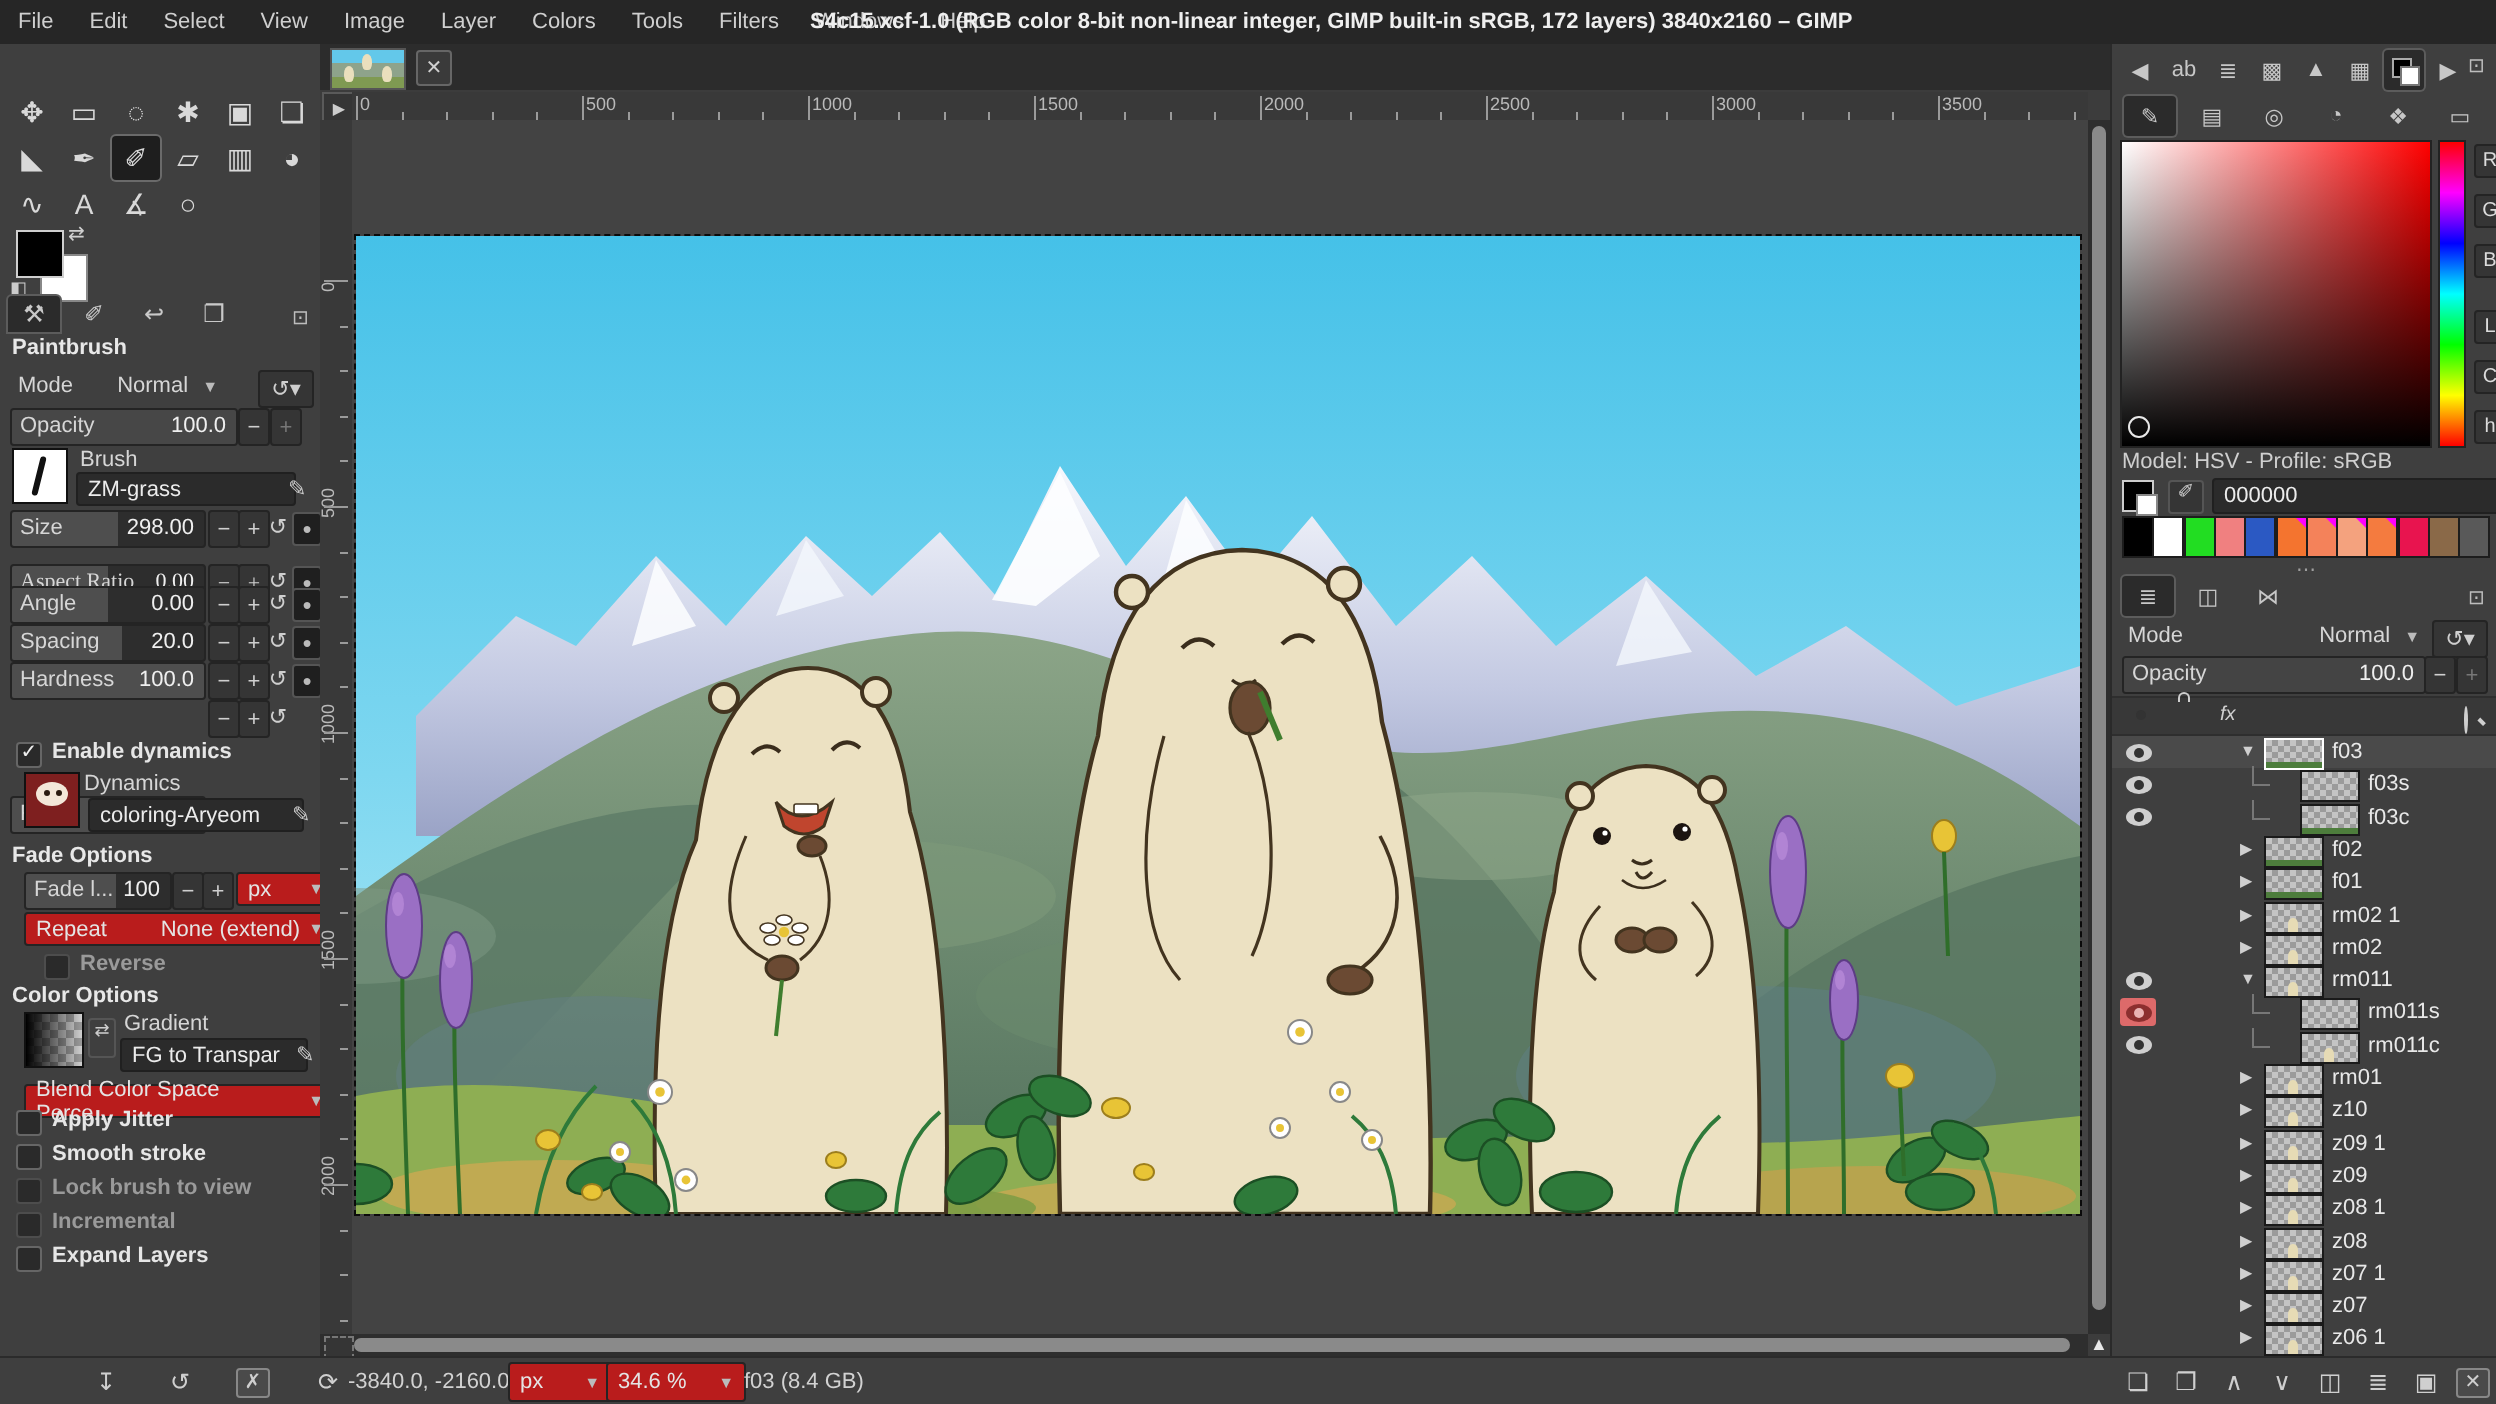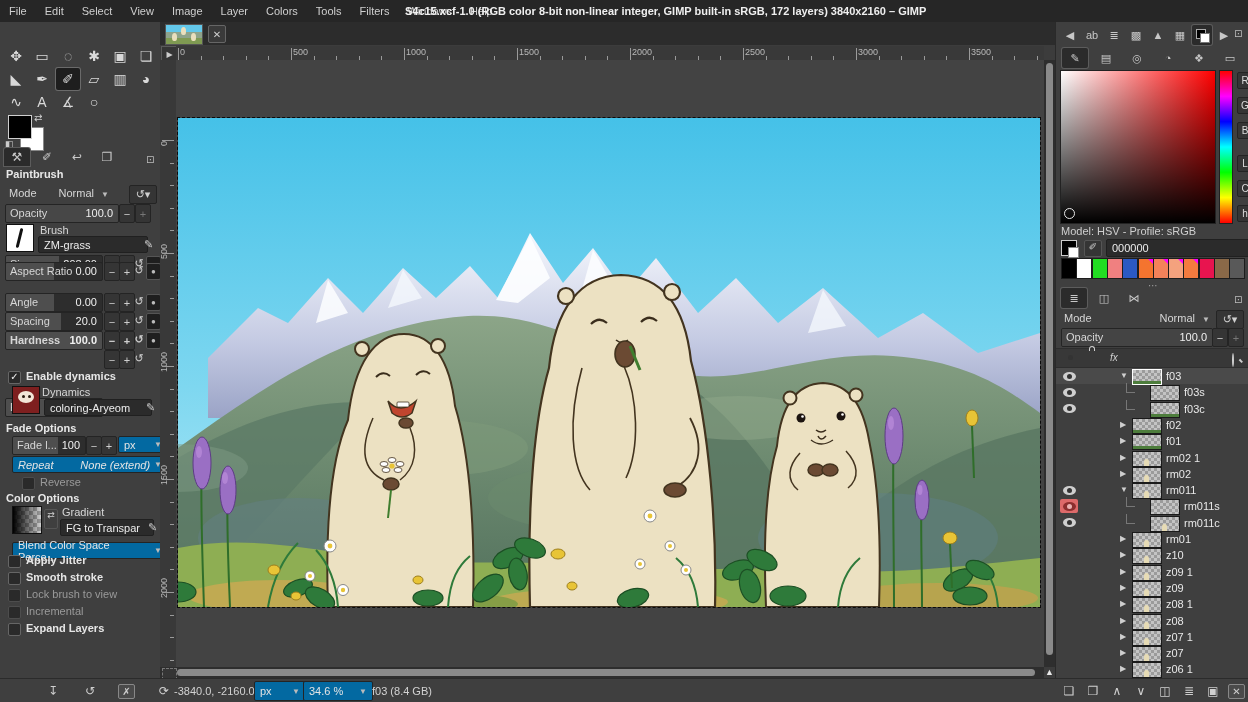--- a/index.html
+++ b/index.html
@@ -35,30 +35,30 @@
   .opt-label{position:absolute;left:4px;top:2px;color:#d6d6d6;}
   .spinscale{position:absolute;left:0;top:0;width:112px;height:17px;background:#2d2d2d;border:1px solid #242424;
        border-radius:2px;overflow:hidden;}
   .spinscale .fill{position:absolute;left:0;top:0;bottom:0;background:#4e4e4e;}
   .spinscale .lab{position:absolute;left:4px;top:2px;}
   .spinscale .val{position:absolute;right:5px;top:2px;color:#efefef;}
   .mini-btn{position:absolute;top:0;width:14px;height:17px;background:#353535;border:1px solid #242424;
        border-radius:2px;display:flex;align-items:center;justify-content:center;color:#cfcfcf;font-size:11px;}
   .link-box{position:absolute;top:1px;width:13px;height:15px;background:#1f1f1f;border:1px solid #555;border-radius:2px;
        display:flex;align-items:center;justify-content:center;font-size:8px;color:#bbb;}
-  .dropdown{background:#0369a1;border:1px solid #242424;border-radius:2px;color:#e4e4e4;
+  .dropdown{background:#b91c1c;border:1px solid #242424;border-radius:2px;color:#e4e4e4;
        display:flex;align-items:center;justify-content:space-between;padding:0 5px;}
   .dd-arrow{font-size:8px;color:#bbb;margin-left:4px;}
   .entry{background:#2b2b2b;border:1px solid #202020;border-radius:2px;color:#ececec;display:flex;align-items:center;padding:0 5px;}
   .edit-ic{color:#c9c9c9;font-size:11px;}
   .chk{position:absolute;left:0;top:1px;width:11px;height:11px;background:#2a2a2a;border:1px solid #666;border-radius:2px;
        color:#efefef;font-size:10px;line-height:10px;text-align:center;}
   .chk.on::after{content:"✓";}
   .chk-label{position:absolute;left:18px;top:0;font-weight:bold;color:#e6e6e6;}
-  .chk-row.dim .chk-label{color:#9a9a9a;font-weight:normal;}
+  .chk-row.dim .chk-label{color:#9a9a9a;font-weight:bold;}
   .chk-row.dim .chk{border-color:#4d4d4d;}
   
   #canvas-zone{left:160px;top:22px;width:895px;height:656px;background:#3c3c3c;}
   #img-tabstrip{position:absolute;left:0;top:0;width:895px;height:23px;background:#2c2c2c;}
   #img-tab{position:absolute;left:5px;top:2px;width:36px;height:19px;border:1px solid #555;
       background:linear-gradient(to bottom,#63c8ea 0 35%,#8ea38b 35% 70%,#7f9a52 70% 100%);}
   #img-tab .mm{position:absolute;bottom:3px;width:5px;height:8px;background:#eadfbd;border-radius:50% 50% 40% 40%;}
   #img-tab-close{position:absolute;left:48px;top:3px;width:16px;height:16px;border:1px solid #666;border-radius:2px;
       color:#cfcfcf;font-size:10px;display:flex;align-items:center;justify-content:center;background:#3a3a3a;}
   #ruler-corner{position:absolute;left:1px;top:24px;width:15px;height:14px;border:1px solid #5a5a5a;background:#353535;
@@ -208,21 +208,21 @@
         <div class="spinscale" style="width: 96px;">
           <div class="fill" style="width: 55%;"></div>
           <span class="lab">Size</span>
           <span class="val">298.00</span>
         </div>
         <span class="mini-btn" style="left: 99px;">−</span>
         <span class="mini-btn" style="left: 114px;">+</span>
         <span class="mini-btn" style="left: 129px; width: 10px; background: none; border: none;">↺</span>
         <span class="link-box" style="left: 141px;">●</span>
       </div>
-      <div class="opt-row" style="top: 240px;">
+      <div class="opt-row" style="top: 260px; font-family: Liberation Serif, serif;">
         <div class="spinscale" style="width: 96px;">
           <div class="fill" style="width: 50%;"></div>
           <span class="lab">Aspect Ratio</span>
           <span class="val">0.00</span>
         </div>
         <span class="mini-btn" style="left: 99px;">−</span>
         <span class="mini-btn" style="left: 114px;">+</span>
         <span class="mini-btn" style="left: 129px; width: 10px; background: none; border: none;">↺</span>
         <span class="link-box" style="left: 141px;">●</span>
       </div>
@@ -241,21 +241,21 @@
         <div class="spinscale" style="width: 96px;">
           <div class="fill" style="width: 57%;"></div>
           <span class="lab">Spacing</span>
           <span class="val">20.0</span>
         </div>
         <span class="mini-btn" style="left: 99px;">−</span>
         <span class="mini-btn" style="left: 114px;">+</span>
         <span class="mini-btn" style="left: 129px; width: 10px; background: none; border: none;">↺</span>
         <span class="link-box" style="left: 141px;">●</span>
       </div>
-      <div class="opt-row" style="top: 309px; font-weight: bold;">
+      <div class="opt-row" style="top: 309px;">
         <div class="spinscale" style="width: 96px;">
           <div class="fill" style="width: 100%;"></div>
           <span class="lab">Hardness</span>
           <span class="val">100.0</span>
         </div>
         <span class="mini-btn" style="left: 99px;">−</span>
         <span class="mini-btn" style="left: 114px;">+</span>
         <span class="mini-btn" style="left: 129px; width: 10px; background: none; border: none;">↺</span>
         <span class="link-box" style="left: 141px;">●</span>
       </div>
@@ -299,21 +299,21 @@
     </div>
     <span class="mini-btn" style="left:74px;">−</span>
     <span class="mini-btn" style="left:89px;">+</span>
     <div class="dropdown abs" style="left:106px;top:0;width:38px;height:15px;">
       <span>px</span>
         <span class="dd-arrow">▼</span>
       </div>
   </div>
 
   <div class="abs" style="left:12px;top:434px;width:146px;height:17px;">
-    <div class="dropdown abs" style="left:0;top:0;width:144px;height:15px;font-style:italic;">
+    <div class="dropdown abs" style="left:0;top:0;width:144px;height:15px;">
       <span>Repeat</span>
       <span style="display:flex;align-items:center;">
           <span>None (extend)</span>
           <span class="dd-arrow">▼</span>
         </span>
     </div>
   </div>
 
   <div class="abs chk-row dim" style="left:22px;top:454px;width:130px;height:14px;">
     <span class="chk"></span>

